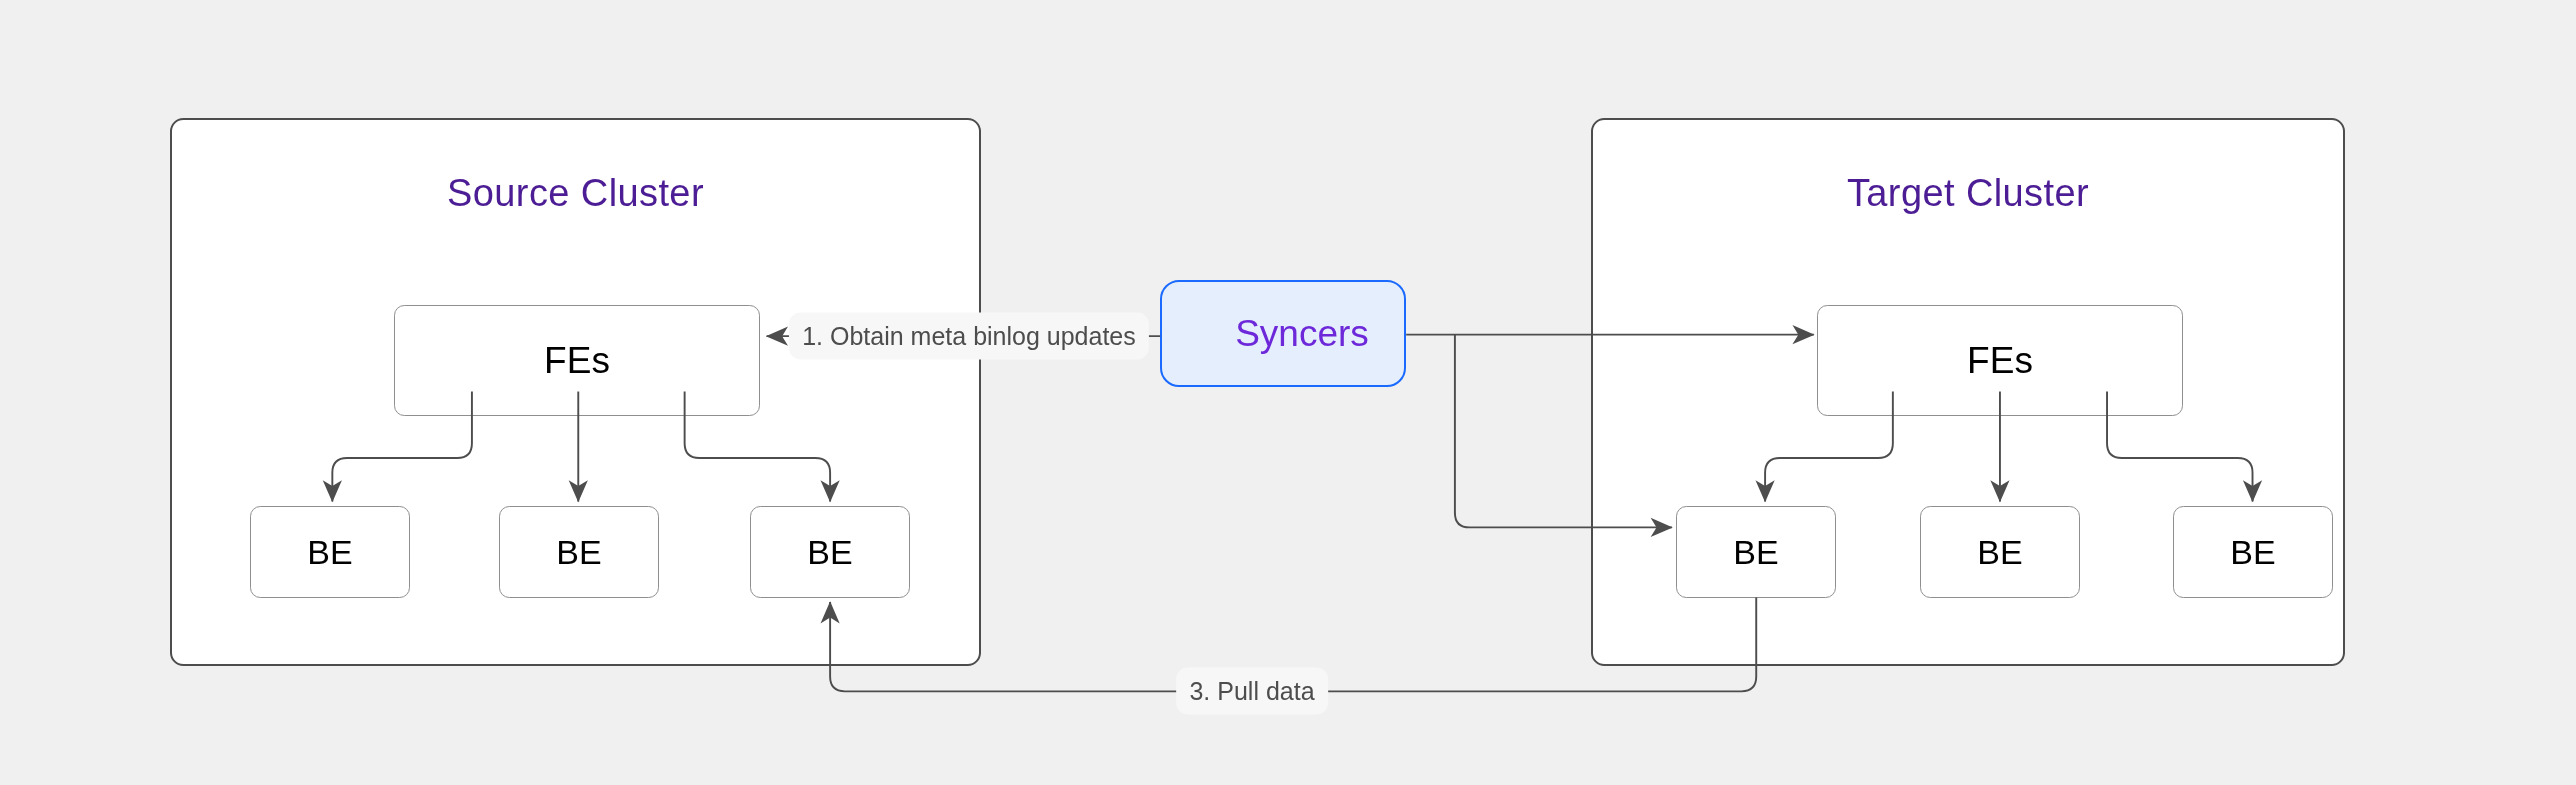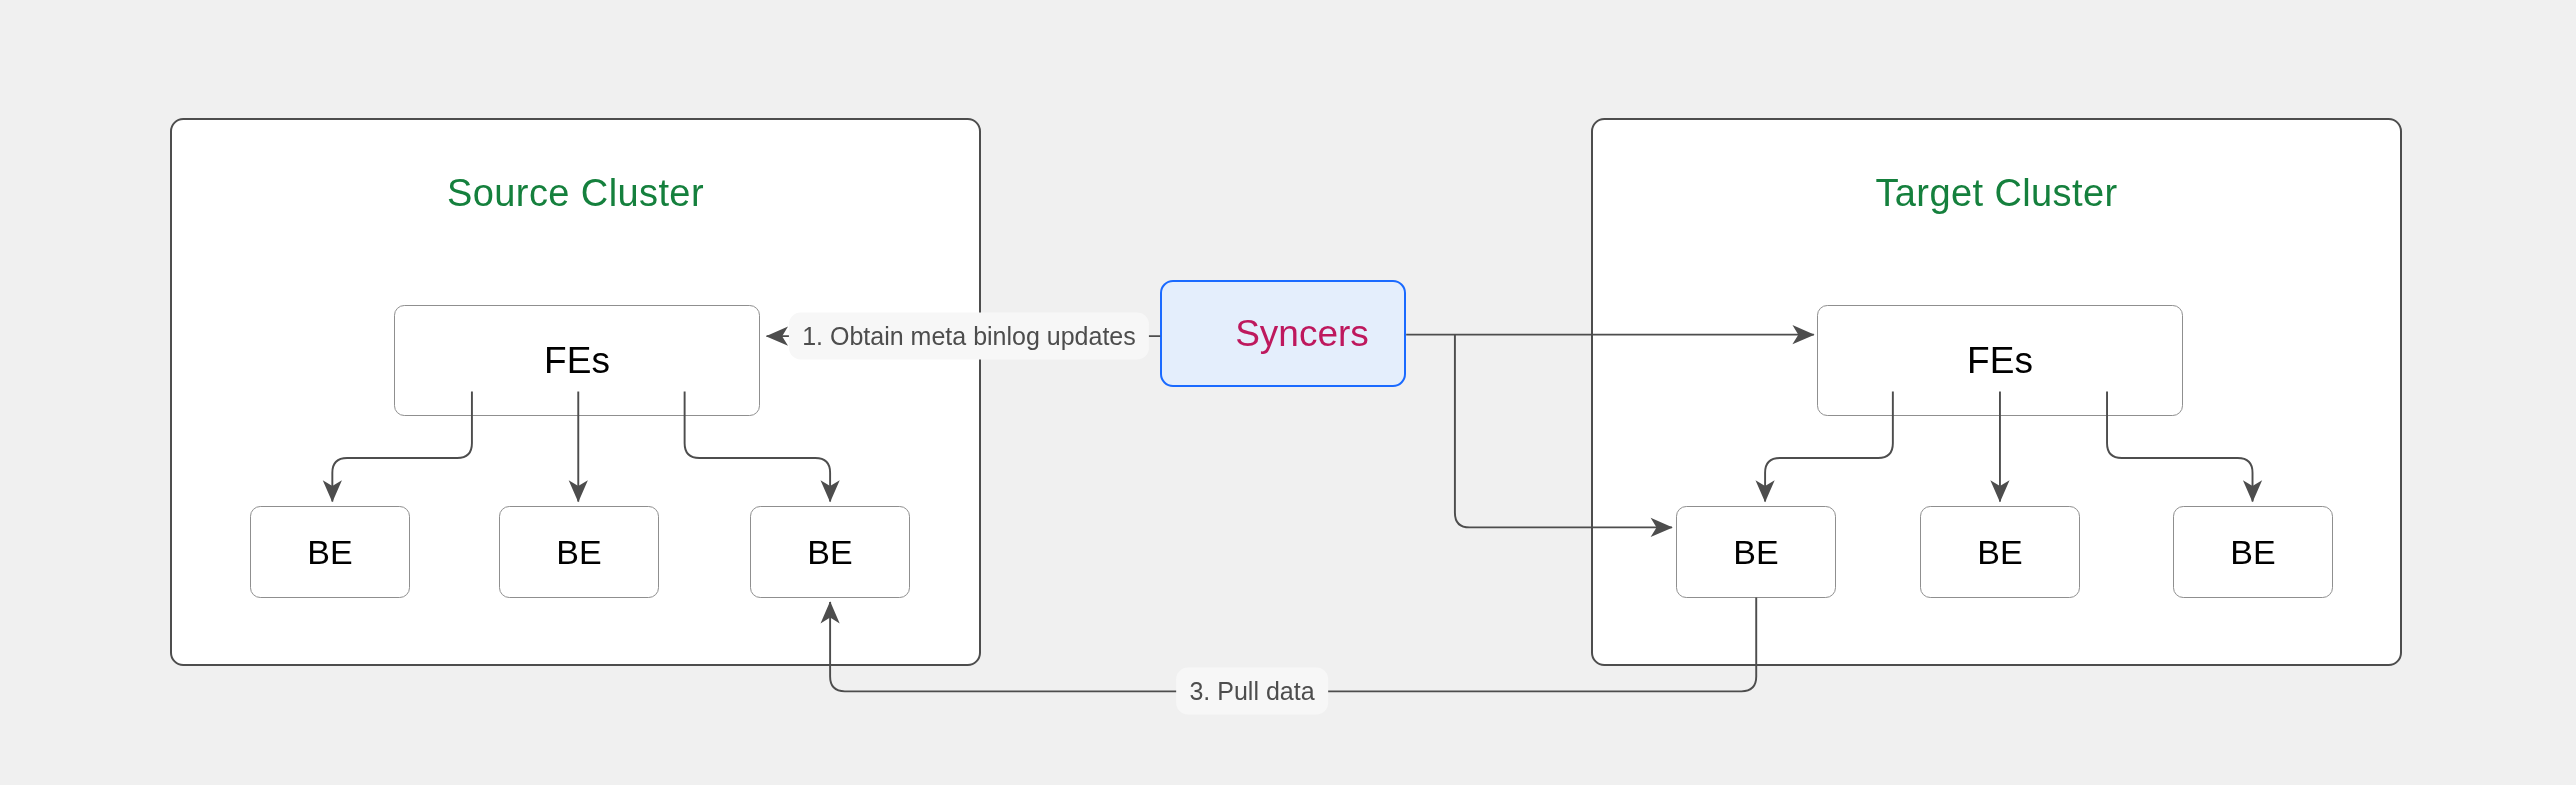--- a/index.html
+++ b/index.html
@@ -28,46 +28,46 @@
     border:2.2px solid var(--cluster-border);
     border-radius:13.3px;
     z-index:1;
   }
   .cluster-title{
     position:absolute;
     width:100%;
     top:52px;
     text-align:center;
     font-size:38px;
-    color:#15803d;
+    color:#4c1d95;
     letter-spacing:0.4px;
   }
   .node{
     position:absolute;
     background:#ffffff;
     border:1.8px solid var(--node-border);
     border-radius:10.3px;
     display:flex;
     align-items:center;
     justify-content:center;
     color:var(--node-text);
     z-index:2;
   }
   .fe-node{font-size:37px;margin-top:24px;}
   .be-node{font-size:34px;justify-content:center;}
   .syncer-node{
     position:absolute;
     background:var(--syncer-fill);
     border:2.2px solid var(--syncer-border);
-    border-radius:13px;
+    border-radius:19px;
     display:flex;
     align-items:center;
     justify-content:center;
     font-size:37px;
-    color:#be185d;
+    color:#6d28d9;
     z-index:2;
     padding-left:38px;
   }
 
   svg.edges{
     position:absolute;
     left:0;top:0;
     width:2576px;height:786px;
     z-index:3;
     pointer-events:none;
@@ -106,21 +106,21 @@
   <div class="node be-node" style="left:250px;top:506px;width:160px;height:92px;">
     <span>BE</span>
   </div>
   <div class="node be-node" style="left:499px;top:506px;width:160px;height:92px;">
     <span>BE</span>
   </div>
   <div class="node be-node" style="left:750px;top:506px;width:160px;height:92px;">
     <span>BE</span>
   </div>
 
-  <div class="cluster" style="left:1591px;top:118px;width:811px;height:548px;">
+  <div class="cluster" style="left:1591px;top:118px;width:754px;height:548px;">
     <div class="cluster-title">Target Cluster</div>
   </div>
   <div class="node fe-node" style="left:1817px;top:281px;width:366px;height:111px;">
     <span>FEs</span>
   </div>
   <div class="node be-node" style="left:1676px;top:506px;width:160px;height:92px;">
     <span>BE</span>
   </div>
   <div class="node be-node" style="left:1920px;top:506px;width:160px;height:92px;">
     <span>BE</span>

